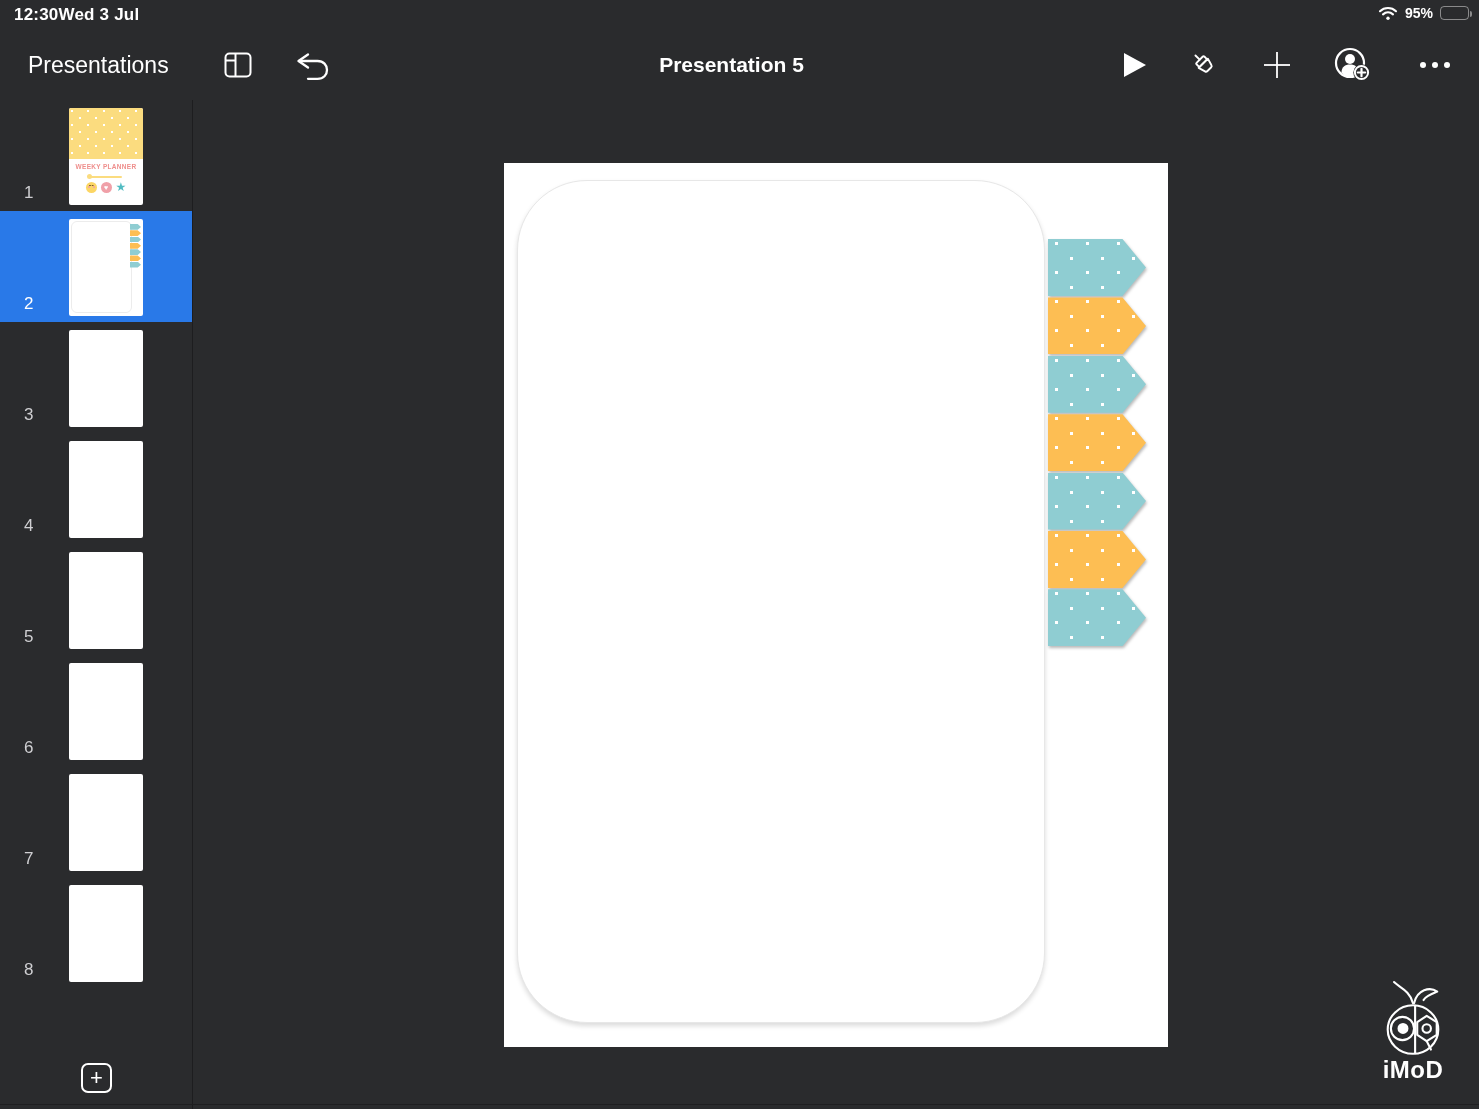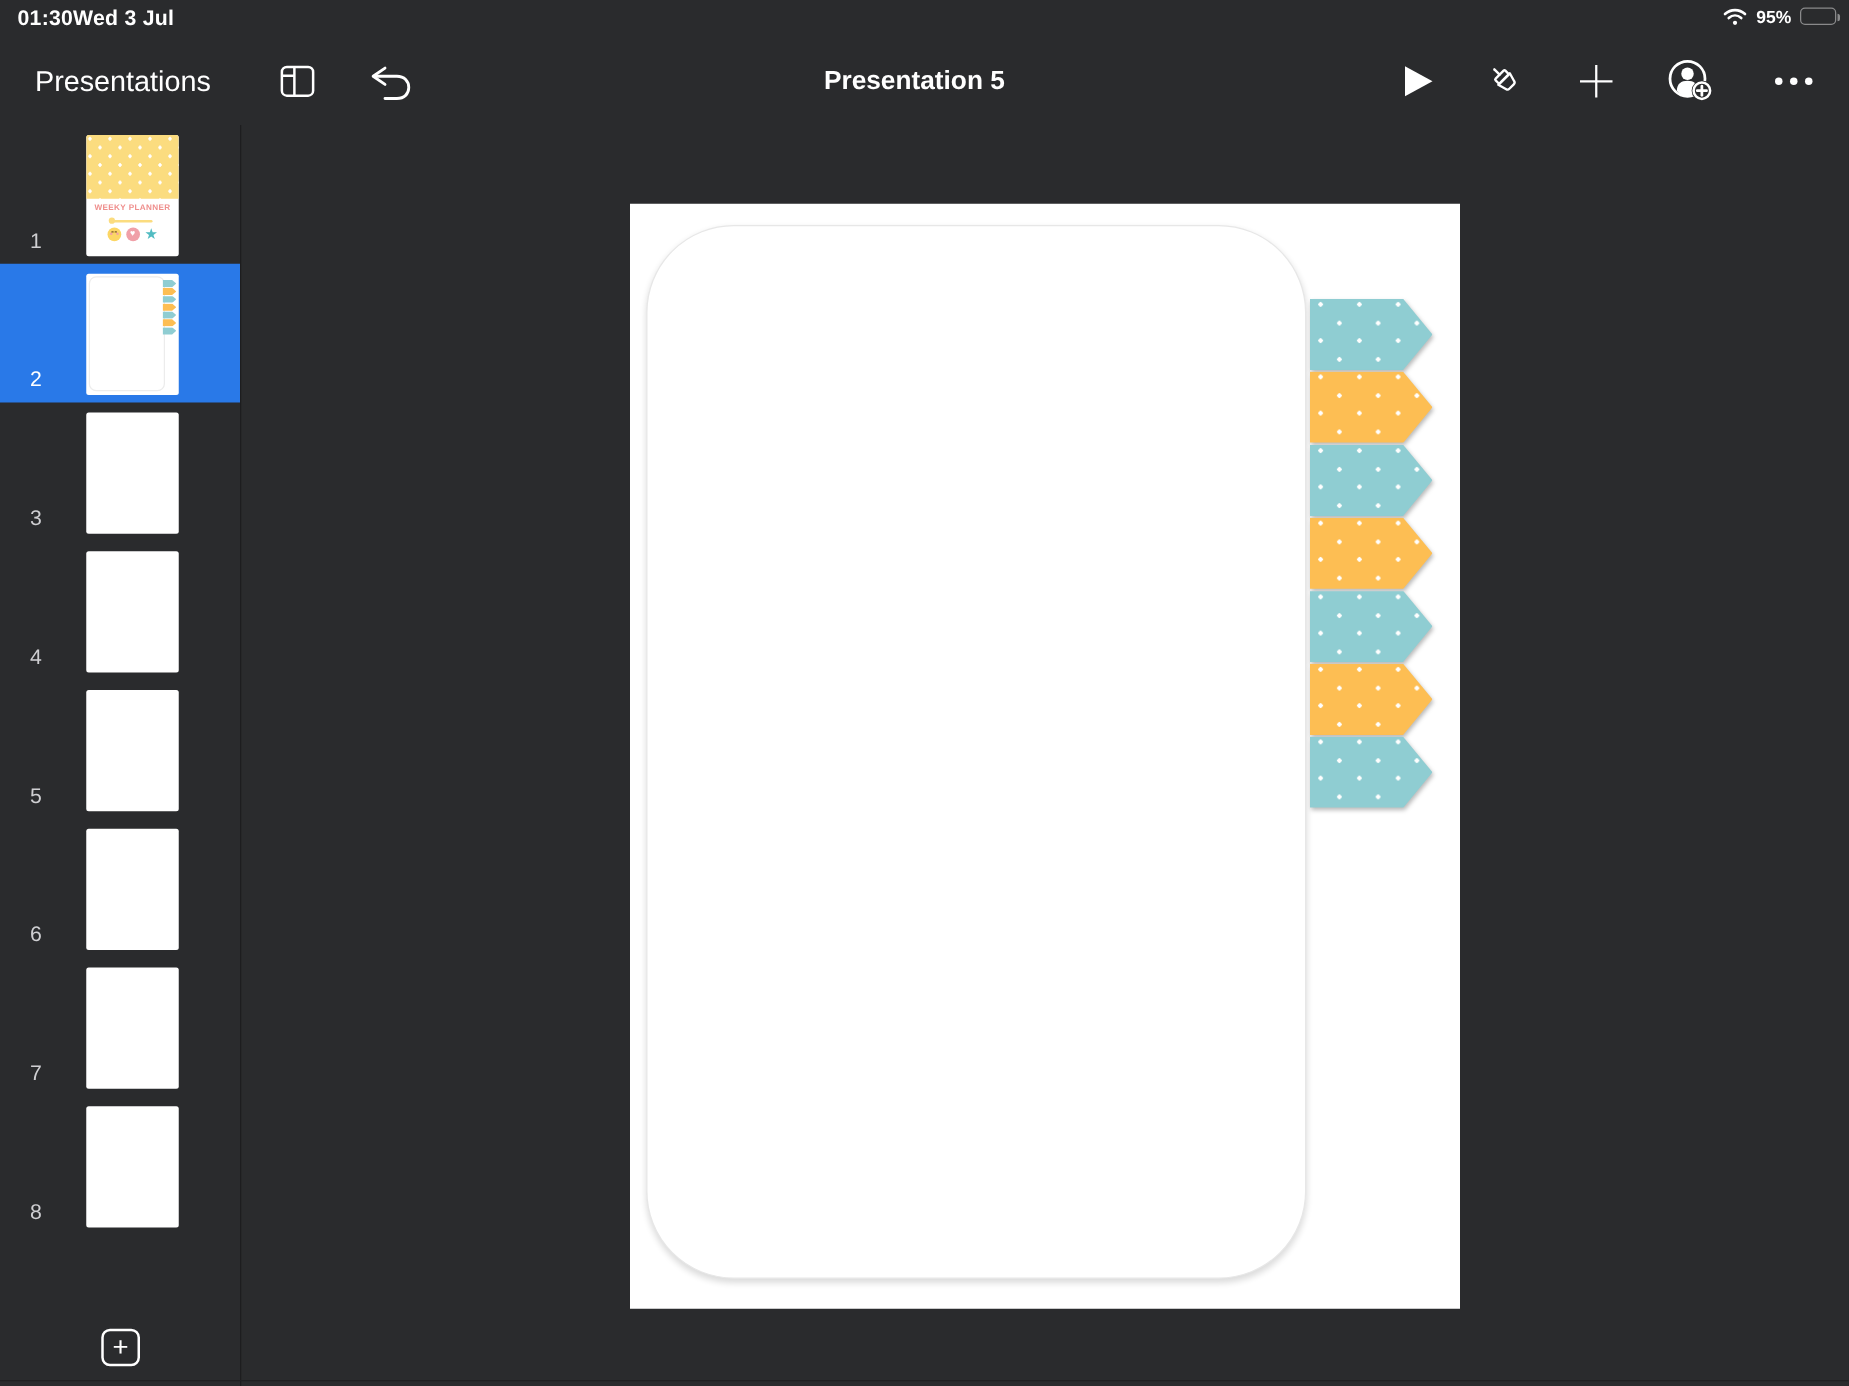--- a/index.html
+++ b/index.html
@@ -69,21 +69,21 @@
 
   svg { display:block; }
 </style>
 </head>
 <body>
 
 <div id="stage">
 
   <div class="statusbar">
     <div class="sb-left">
-      <span>01:30</span><span class="sb-date">Wed 3 Jul</span>
+      <span>12:30</span><span class="sb-date">Wed 3 Jul</span>
     </div>
     <div class="sb-right">
       <span>
         <svg width="20" height="15" viewBox="0 0 20 15">
           <path d="M2 5.2 C6.5 1 13.5 1 18 5.2" fill="none" stroke="#fff" stroke-width="2.1" stroke-linecap="round"></path>
           <path d="M5 8.4 C8 5.7 12 5.7 15 8.4" fill="none" stroke="#fff" stroke-width="2.1" stroke-linecap="round"></path>
           <circle cx="10" cy="12.2" r="1.7" fill="#fff"></circle>
         </svg>
       </span>
       <span class="pct">95%</span>
@@ -239,14 +239,30 @@
         </div>
         <div class="tab-wrap">
           <div class="tab" style="background-color: rgb(253, 190, 83);"></div>
         </div>
         <div class="tab-wrap">
           <div class="tab" style="background-color: rgb(143, 205, 210);"></div>
         </div>
       </div>
   </div>
 
+  <div class="watermark">
+    <svg width="64" height="78" viewBox="0 0 60 74">
+      <g fill="none" stroke="#fff" stroke-width="2" stroke-linecap="round" stroke-linejoin="round">
+        <path d="M30 22 C27 10 17 7 12 2"></path>
+        <path d="M31 22 C34 9 46 6 53 11 C48 13 42 15 40 19"></path>
+        <ellipse cx="30" cy="47" rx="24" ry="23"></ellipse>
+        <path d="M32 24.5 V69.5"></path>
+        <circle cx="20" cy="46" r="11"></circle>
+        <circle cx="20.5" cy="46" r="4.2" fill="#fff"></circle>
+        <path d="M43 34 L52.5 40 L52.5 52 L43 58 L34 52 L34 40 Z"></path>
+        <circle cx="43" cy="46" r="4"></circle>
+        <path d="M43 58 L47 66"></path>
+      </g>
+    </svg>
+    <div class="wm-label">iMoD</div>
+  </div>
 
 </div>
 
 </body></html>

